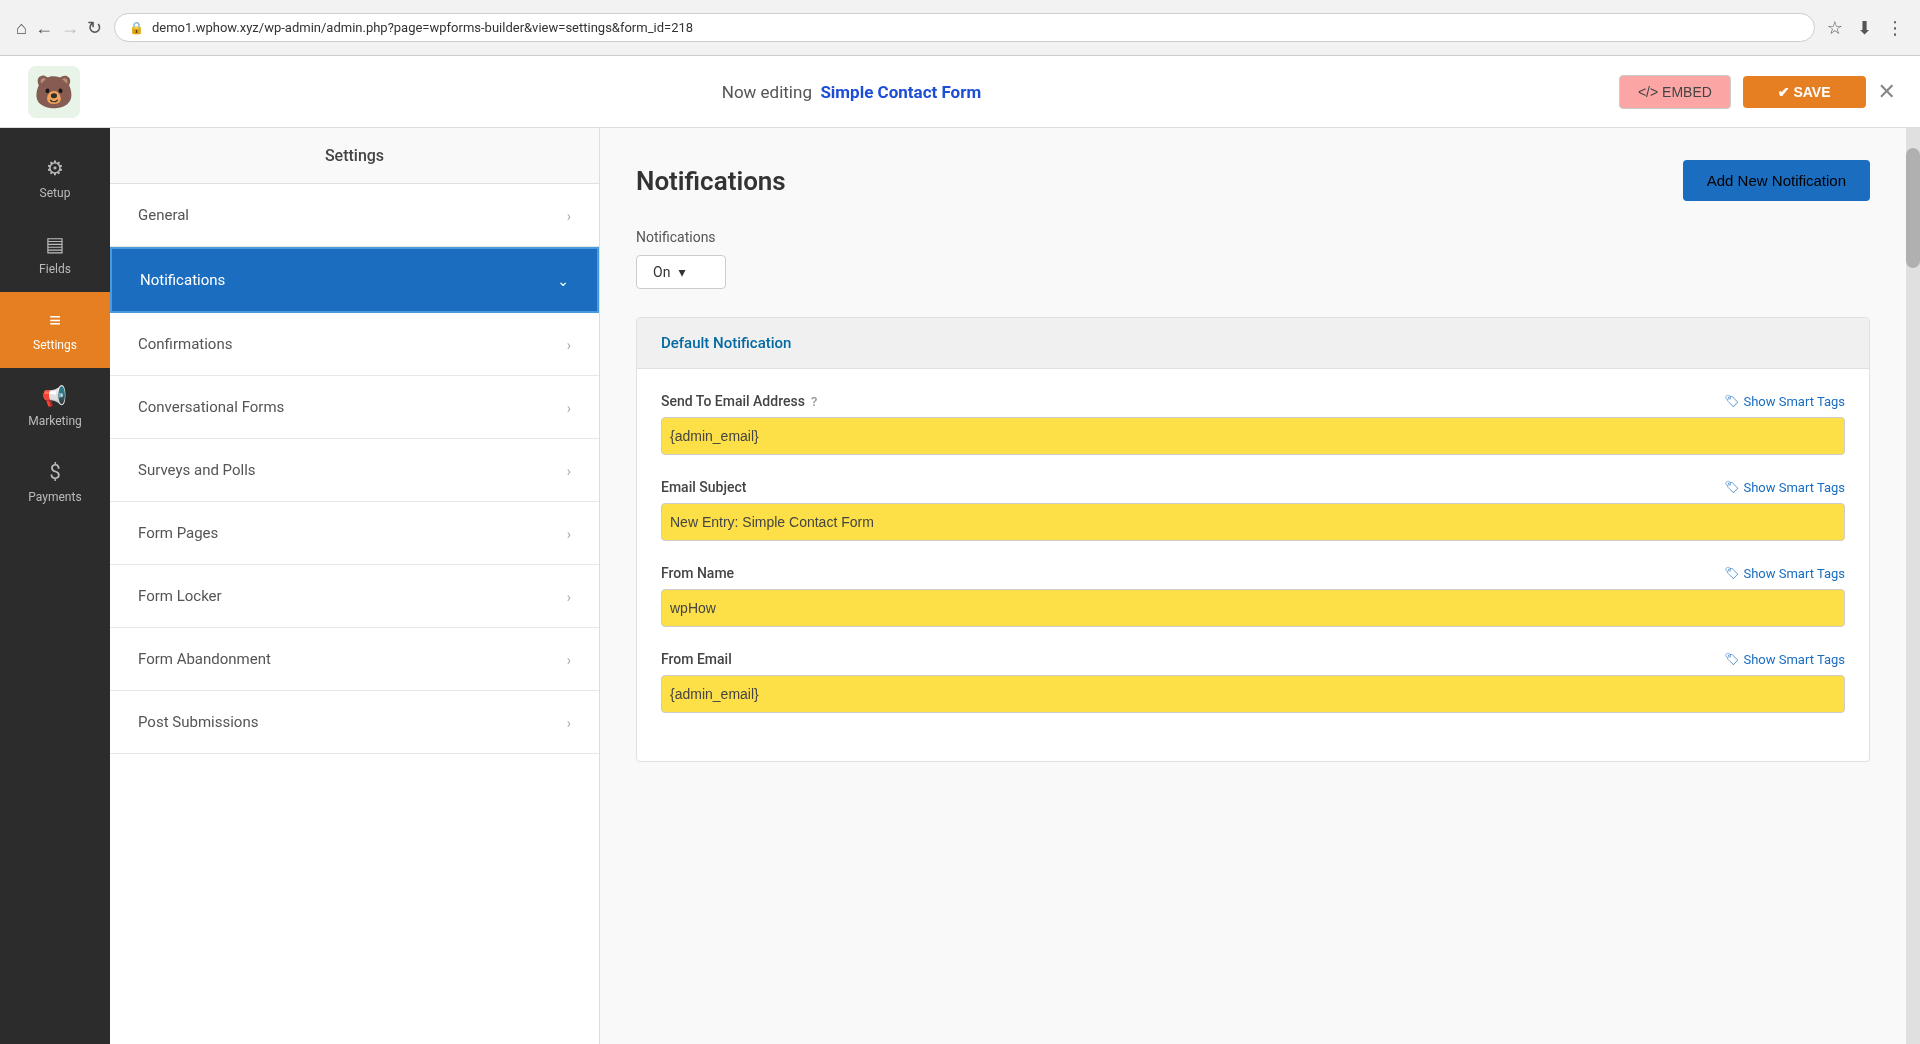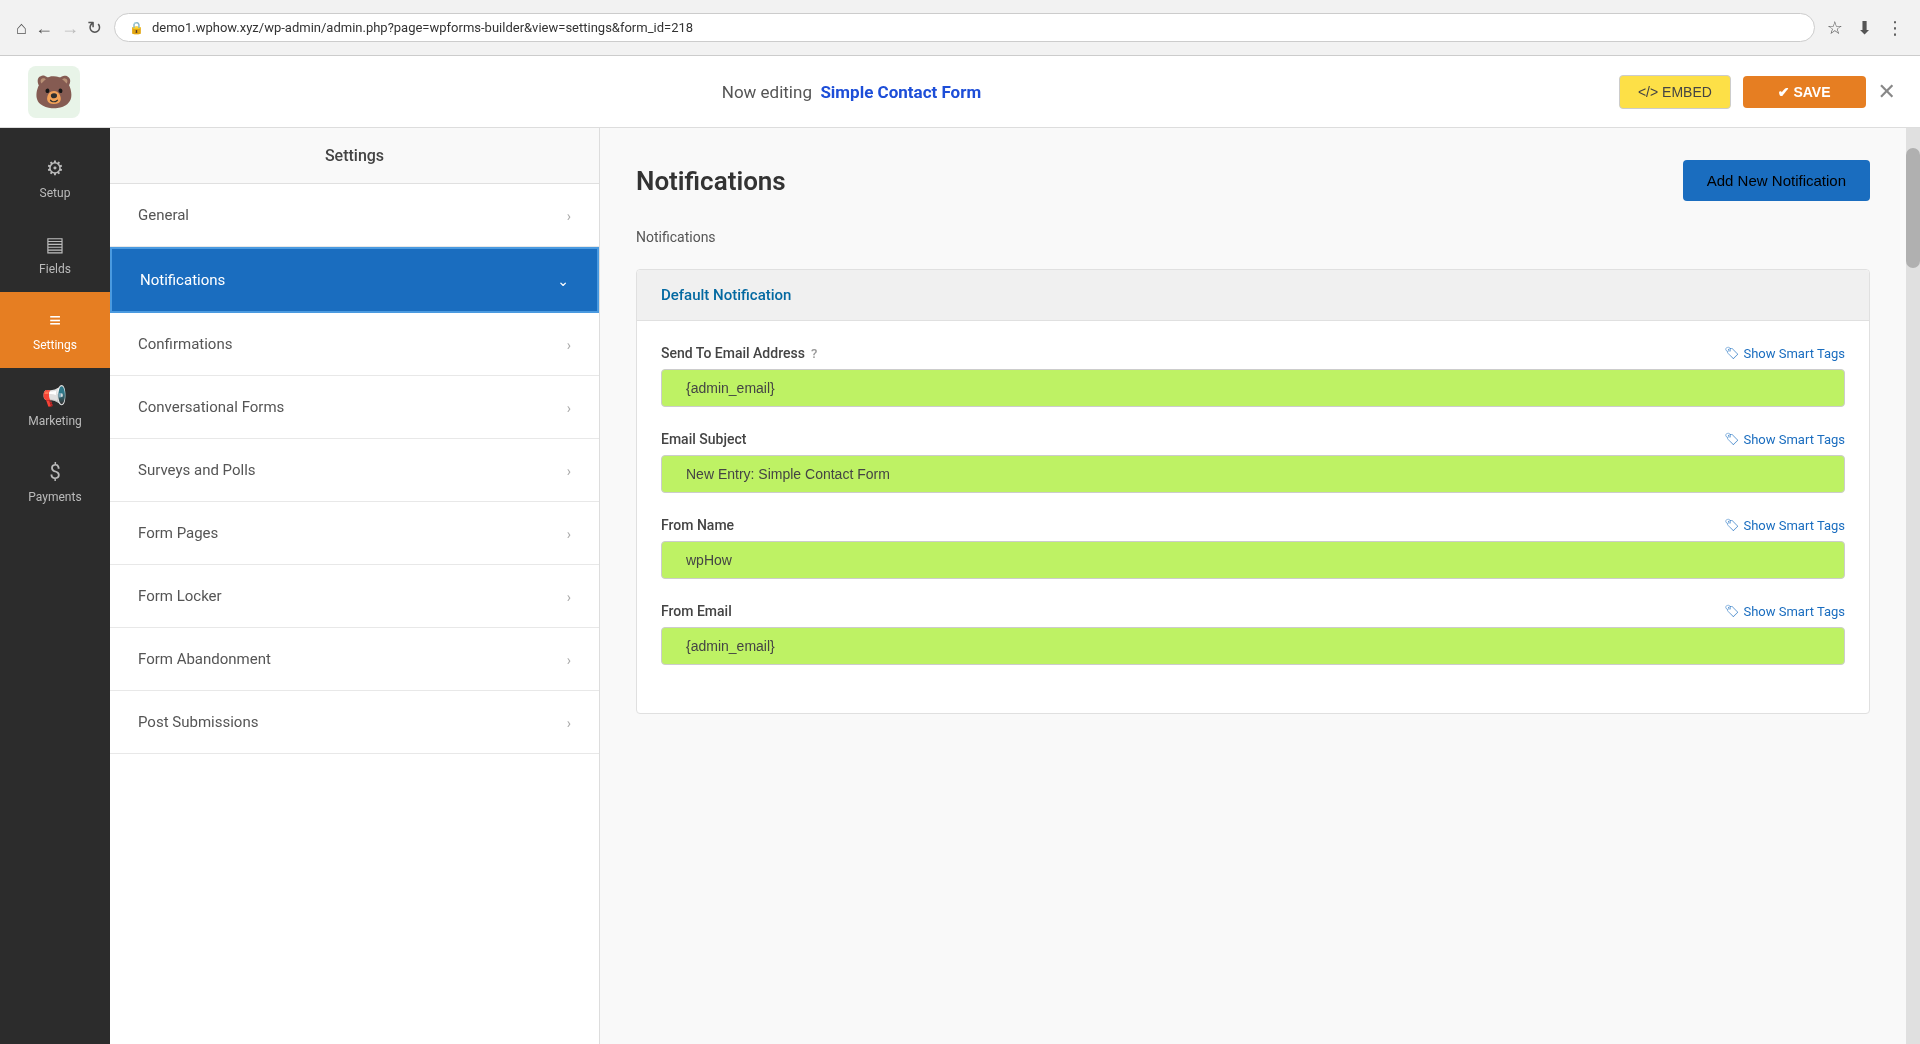--- a/index.html
+++ b/index.html
@@ -61,21 +61,21 @@
     }
     .app-header-title {
       font-size: 17px;
       color: #555;
       flex: 1;
       text-align: center;
     }
     .app-header-title strong { color: #1d4ed8; font-weight: 700; }
     .app-header-actions { display: flex; gap: 12px; align-items: center; }
     .btn-embed {
-      background: #fde047;
+      background: #fca5a5;
       border: 1px solid #ccc;
       border-radius: 4px;
       padding: 8px 18px;
       font-size: 14px;
       color: #444;
       cursor: pointer;
       display: flex;
       align-items: center;
       gap: 6px;
     }
@@ -262,24 +262,24 @@
       cursor: pointer;
       display: flex;
       align-items: center;
       gap: 4px;
     }
     .show-smart-tags .tag-icon { font-size: 12px; }
     .field-input {
       width: 100%;
       border: 1px solid #ccc;
       border-radius: 4px;
-      padding: 10px 24px;
+      padding: 10px 8px;
       font-size: 14px;
       color: #444;
-      background: #bef264;
+      background: #fde047;
     }
 
     
     .right-scrollbar {
       width: 14px;
       background: #e0e0e0;
       flex-shrink: 0;
     }
     .right-scrollbar-thumb {
       width: 14px;
@@ -392,20 +392,26 @@
   </div>
 
   <div class="main-content">
     <div class="content-header">
       <h1 class="content-title">Notifications</h1>
       <button class="btn-add-notification">Add New Notification</button>
     </div>
 
     <div class="field-group">
       <div class="notifications-label">Notifications</div>
+      <div class="notifications-select">
+        <div class="select-box">
+          <span>On</span>
+          <span>▾</span>
+        </div>
+      </div>
     </div>
 
     <div class="notification-panel">
       <div class="notification-panel-header">Default Notification</div>
       <div class="notification-panel-body">
 
         <div class="field-group">
           <div class="field-label-row">
             <div class="field-label">
               <span>Send To Email Address</span>

